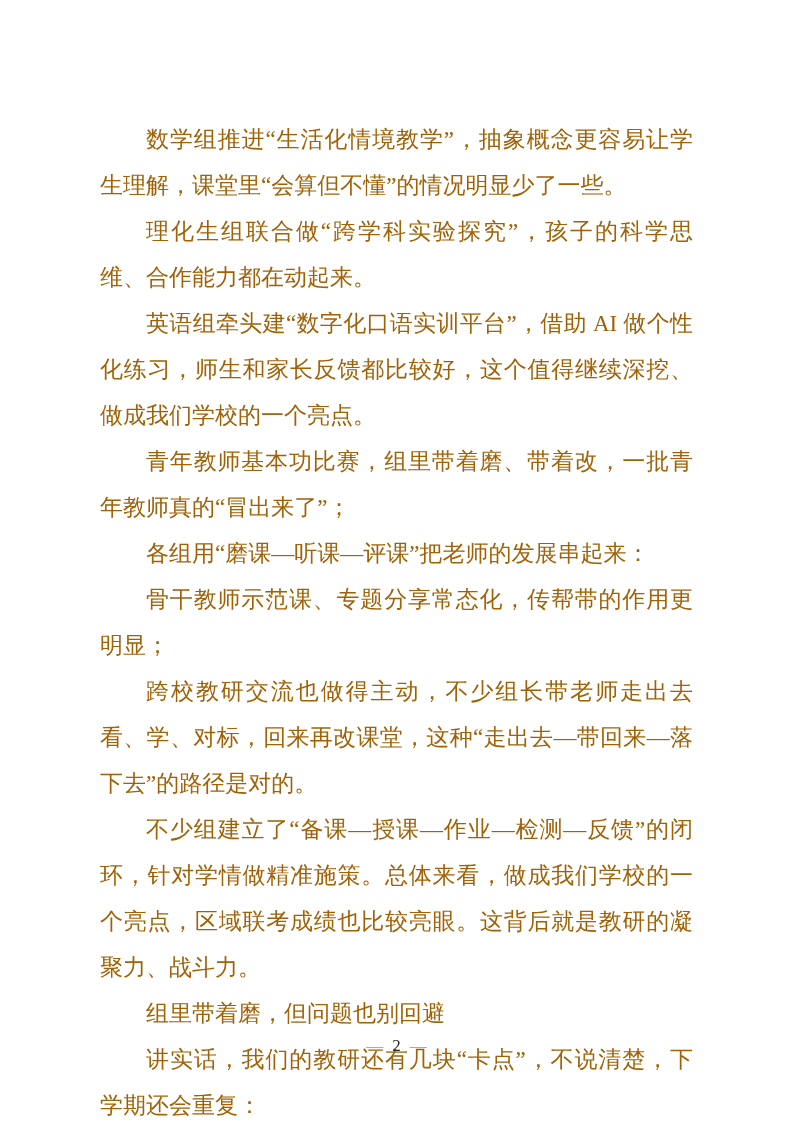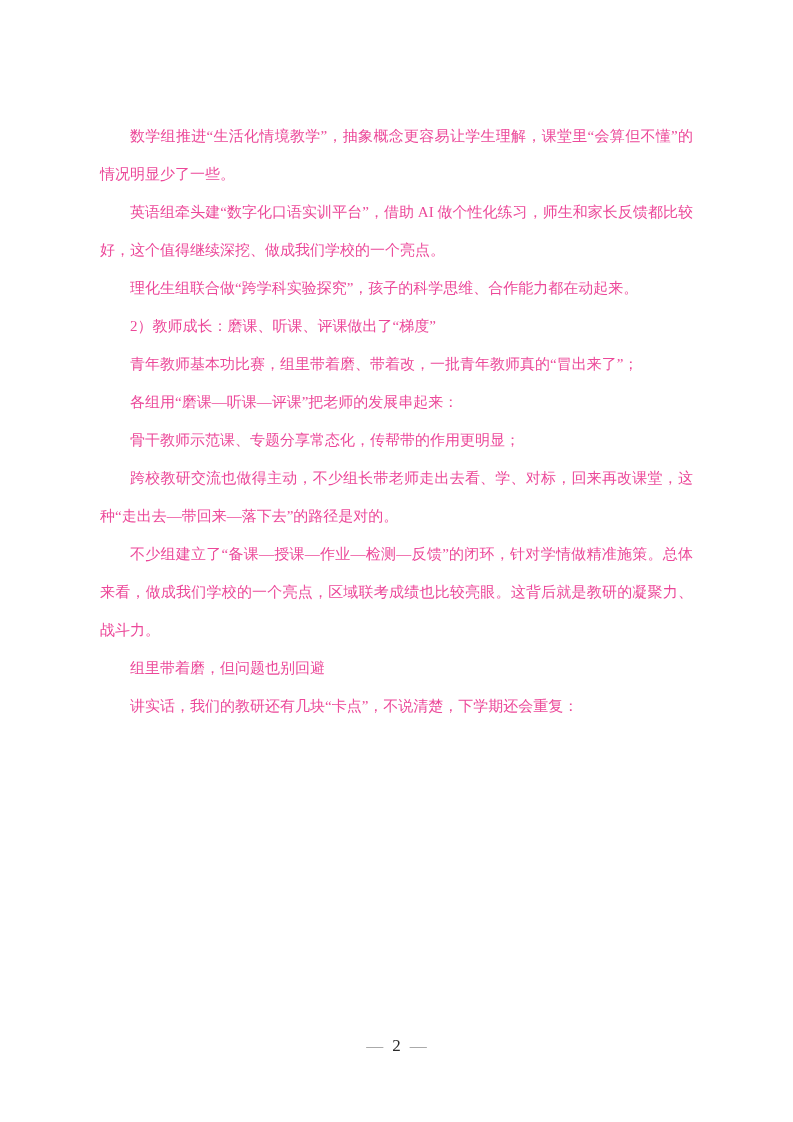--- a/index.html
+++ b/index.html
@@ -17,27 +17,27 @@
     color: #1c1c1c;
   }
   .content {
     position: absolute;
     left: 100px;
     top: 117px;
     width: 593px;
   }
   .para {
     margin: 0;
-    font-size: 15px;
-    line-height: 38px;
+    font-size: 23px;
+    line-height: 46px;
     text-align: justify;
     text-justify: inter-character;
     text-indent: 2em;
     word-break: break-all;
-    color: #ec4899;
+    color: #a16207;
   }
   .page-footer {
     position: absolute;
     left: 0;
     top: 1034px;
     width: 793px;
     display: flex;
     justify-content: center;
     align-items: center;
     gap: 9px;
@@ -51,23 +51,22 @@
   .footer-num {
     color: #2a2a2a;
   }
 </style>
 </head>
 <body>
 
 <div class="page">
   <main class="content">
     <p class="para">数学组推进“生活化情境教学”，抽象概念更容易让学生理解，课堂里“会算但不懂”的情况明显少了一些。</p>
+    <p class="para">理化生组联合做“跨学科实验探究”，孩子的科学思维、合作能力都在动起来。</p>
     <p class="para">英语组牵头建“数字化口语实训平台”，借助 AI 做个性化练习，师生和家长反馈都比较好，这个值得继续深挖、做成我们学校的一个亮点。</p>
-    <p class="para">理化生组联合做“跨学科实验探究”，孩子的科学思维、合作能力都在动起来。</p>
-    <p class="para">2）教师成长：磨课、听课、评课做出了“梯度”</p>
     <p class="para">青年教师基本功比赛，组里带着磨、带着改，一批青年教师真的“冒出来了”；</p>
     <p class="para">各组用“磨课—听课—评课”把老师的发展串起来：</p>
     <p class="para">骨干教师示范课、专题分享常态化，传帮带的作用更明显；</p>
     <p class="para">跨校教研交流也做得主动，不少组长带老师走出去看、学、对标，回来再改课堂，这种“走出去—带回来—落下去”的路径是对的。</p>
     <p class="para">不少组建立了“备课—授课—作业—检测—反馈”的闭环，针对学情做精准施策。总体来看，做成我们学校的一个亮点，区域联考成绩也比较亮眼。这背后就是教研的凝聚力、战斗力。</p>
     <p class="para">组里带着磨，但问题也别回避</p>
     <p class="para">讲实话，我们的教研还有几块“卡点”，不说清楚，下学期还会重复：</p>
   </main>
 
   <footer class="page-footer">

